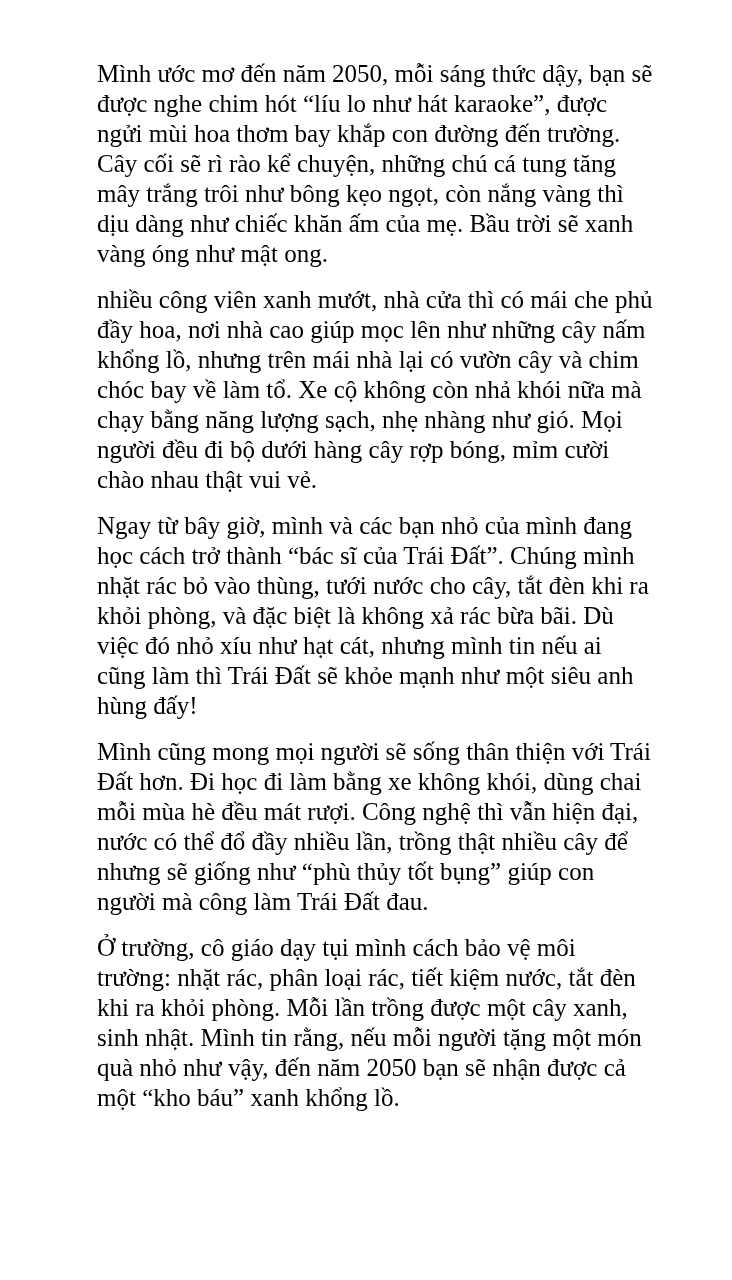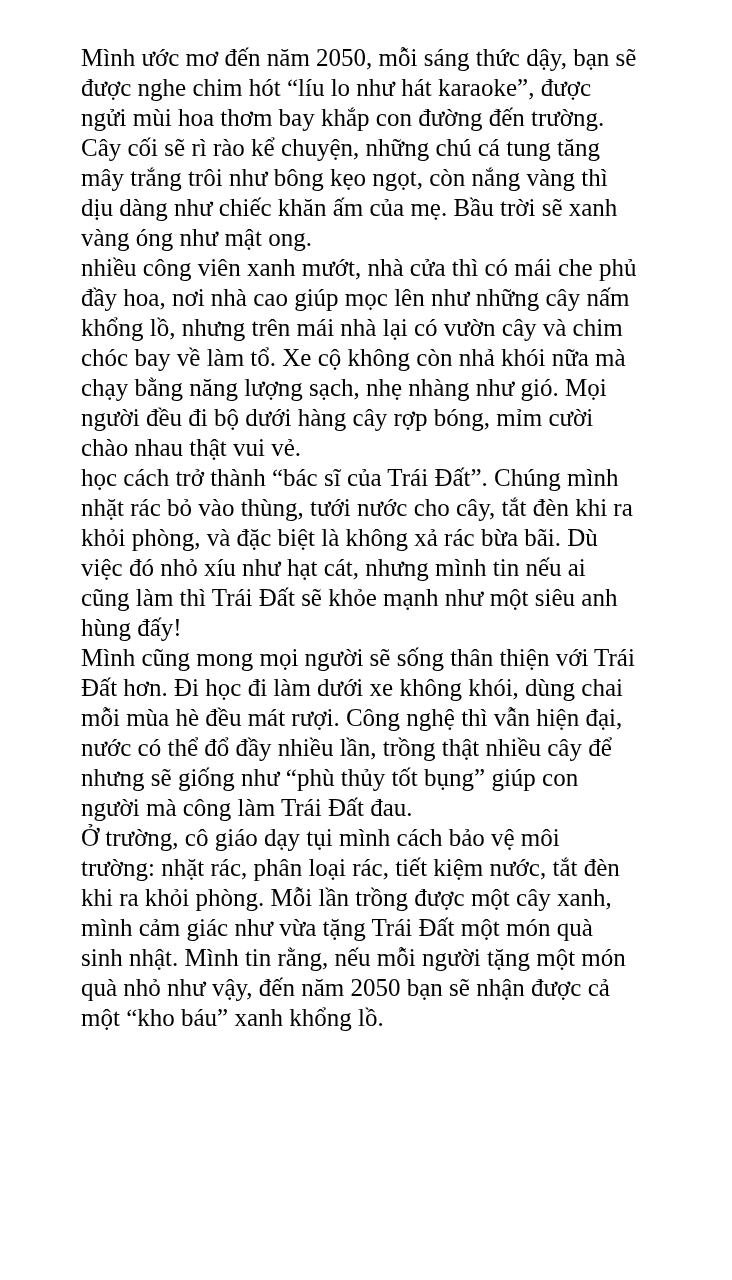--- a/index.html
+++ b/index.html
@@ -19,21 +19,21 @@
     left: 81px;
     top: 43px;
     width: 575px;
     font-family: "Liberation Serif", "DejaVu Serif", serif;
     font-size: 25px;
     line-height: 30px;
     color: #000000;
     text-align: left;
   }
   .paragraph {
-    margin: 0;
+    margin: 16px;
     padding: 0;
   }
   .text-line {
     display: block;
     height: 30px;
     white-space: nowrap;
   }
 </style>
 </head>
 <body>
@@ -52,38 +52,38 @@
       <div class="paragraph">
         <span class="text-line">nhiều công viên xanh mướt, nhà cửa thì có mái che phủ</span>
         <span class="text-line">đầy hoa, nơi nhà cao giúp mọc lên như những cây nấm</span>
         <span class="text-line">khổng lồ, nhưng trên mái nhà lại có vườn cây và chim</span>
         <span class="text-line">chóc bay về làm tổ. Xe cộ không còn nhả khói nữa mà</span>
         <span class="text-line">chạy bằng năng lượng sạch, nhẹ nhàng như gió. Mọi</span>
         <span class="text-line">người đều đi bộ dưới hàng cây rợp bóng, mỉm cười</span>
         <span class="text-line">chào nhau thật vui vẻ.</span>
       </div>
       <div class="paragraph">
+        <span class="text-line">Ngay từ bây giờ, mình và các bạn nhỏ của mình đang</span>
         <span class="text-line">học cách trở thành “bác sĩ của Trái Đất”. Chúng mình</span>
         <span class="text-line">nhặt rác bỏ vào thùng, tưới nước cho cây, tắt đèn khi ra</span>
         <span class="text-line">khỏi phòng, và đặc biệt là không xả rác bừa bãi. Dù</span>
         <span class="text-line">việc đó nhỏ xíu như hạt cát, nhưng mình tin nếu ai</span>
         <span class="text-line">cũng làm thì Trái Đất sẽ khỏe mạnh như một siêu anh</span>
         <span class="text-line">hùng đấy!</span>
       </div>
       <div class="paragraph">
         <span class="text-line">Mình cũng mong mọi người sẽ sống thân thiện với Trái</span>
-        <span class="text-line">Đất hơn. Đi học đi làm dưới xe không khói, dùng chai</span>
+        <span class="text-line">Đất hơn. Đi học đi làm bằng xe không khói, dùng chai</span>
         <span class="text-line">mỗi mùa hè đều mát rượi. Công nghệ thì vẫn hiện đại,</span>
         <span class="text-line">nước có thể đổ đầy nhiều lần, trồng thật nhiều cây để</span>
         <span class="text-line">nhưng sẽ giống như “phù thủy tốt bụng” giúp con</span>
         <span class="text-line">người mà công làm Trái Đất đau.</span>
       </div>
       <div class="paragraph">
         <span class="text-line">Ở trường, cô giáo dạy tụi mình cách bảo vệ môi</span>
         <span class="text-line">trường: nhặt rác, phân loại rác, tiết kiệm nước, tắt đèn</span>
         <span class="text-line">khi ra khỏi phòng. Mỗi lần trồng được một cây xanh,</span>
-        <span class="text-line">mình cảm giác như vừa tặng Trái Đất một món quà</span>
         <span class="text-line">sinh nhật. Mình tin rằng, nếu mỗi người tặng một món</span>
         <span class="text-line">quà nhỏ như vậy, đến năm 2050 bạn sẽ nhận được cả</span>
         <span class="text-line">một “kho báu” xanh khổng lồ.</span>
       </div>
     </div>
 </div>
 
 </body></html>

